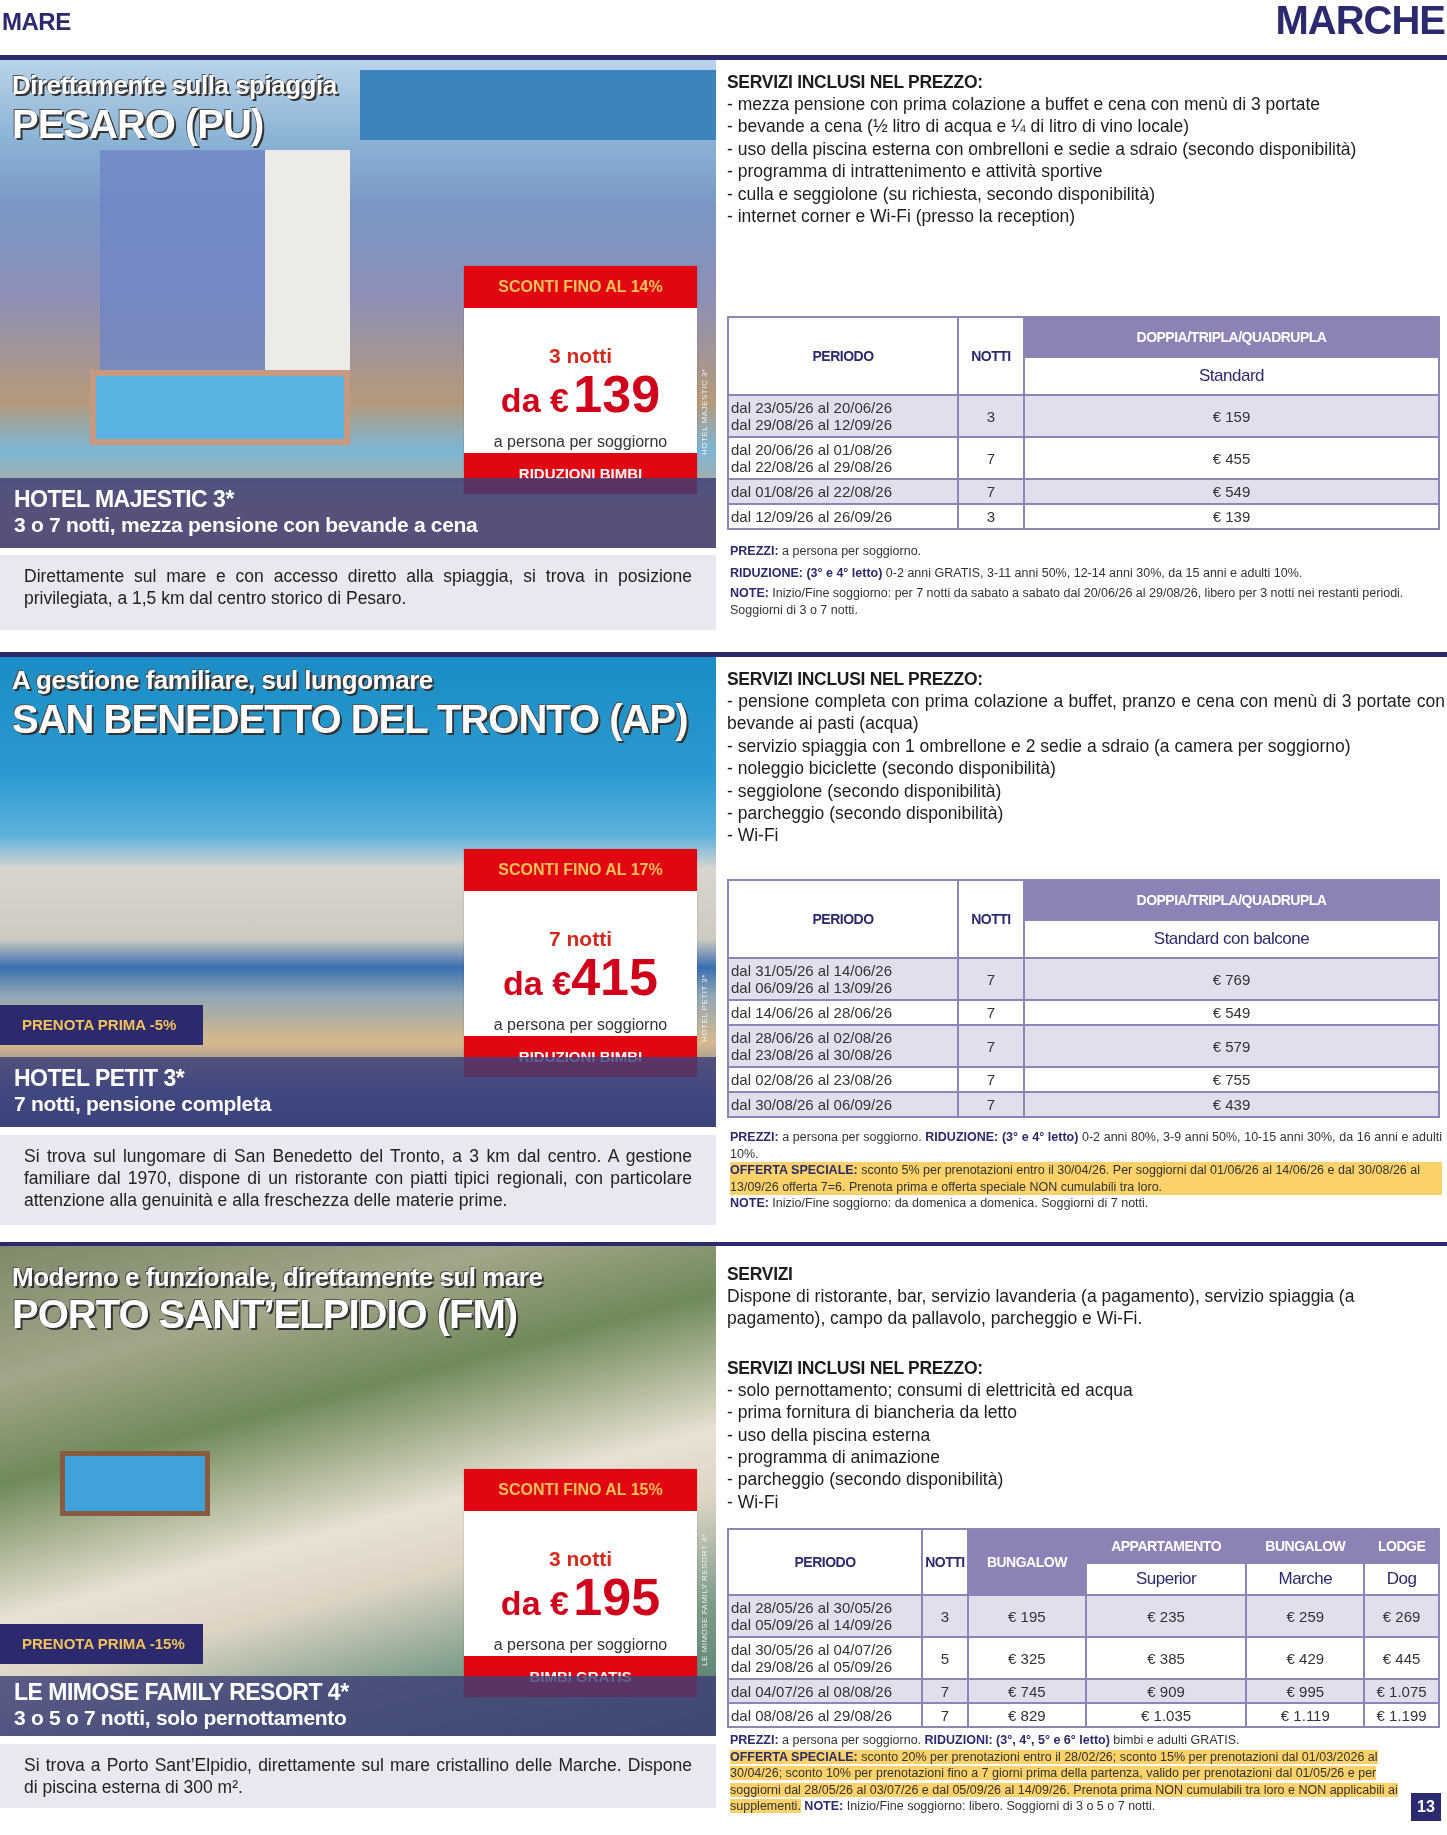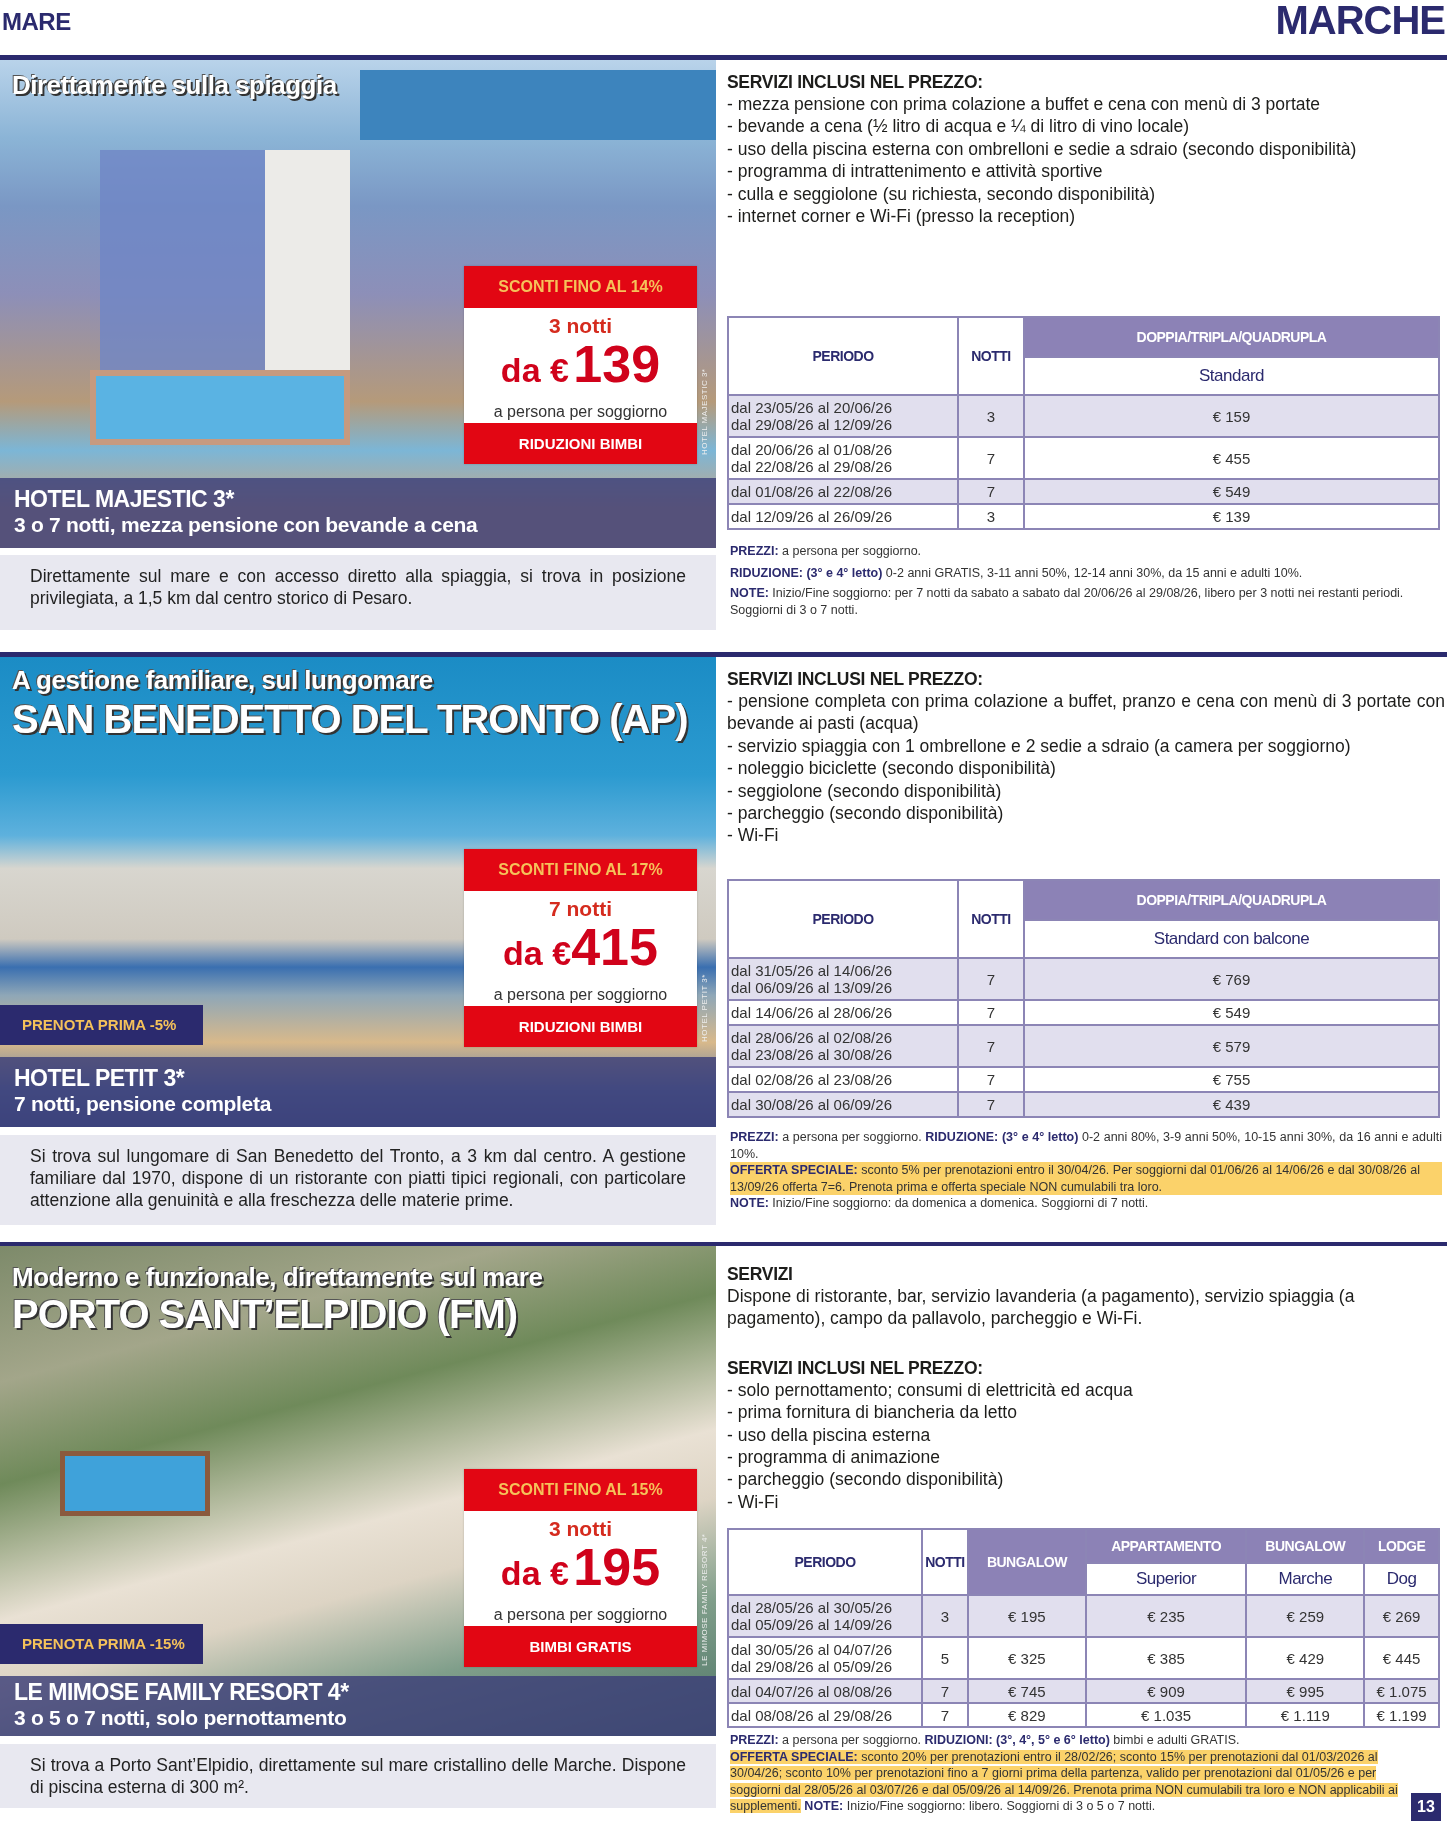--- a/index.html
+++ b/index.html
@@ -9,33 +9,33 @@
   .hdr-right { position: absolute; right: 2px; top: -2px; font-size: 40px; font-weight: bold; color: #2b2a6e; letter-spacing: -1px; }
   .rule { position: absolute; left: 0; width: 1447px; height: 5px; background: #2b2a6e; }
 
   .section { position: absolute; left: 0; width: 1205px; }
   .photo { position: absolute; left: 0; top: 0; width: 716px; overflow: hidden; }
   .photo-bg { position: absolute; inset: 0; }
   .tagline { position: absolute; left: 12px; font-size: 26px; font-weight: bold; color: #fff; text-shadow: 2px 2px 0 #333, -1px -1px 0 #555; letter-spacing: -0.5px; }
   .city { position: absolute; left: 12px; font-size: 40px; font-weight: bold; color: #fff; text-shadow: 2px 2px 0 #333, -1px -1px 0 #555; letter-spacing: -1px; }
   .price-box { position: absolute; width: 233px; background: #fff; box-shadow: 0 0 2px rgba(0,0,0,0.2); }
   .pb-top { background: #e20613; color: #f5c25a; text-align: center; font-weight: bold; font-size: 16px; height: 42px; line-height: 42px; }
-  .pb-mid { text-align: center; padding-top: 6px; height: 115px; }
+  .pb-mid { text-align: center; padding-top: 6px; height: 115px; margin-top: 30px; }
   .pb-nights { color: #d52b1e; font-weight: bold; font-size: 21px; }
   .pb-price { color: #d0021b; font-weight: bold; line-height: 52px; }
   .pb-price .da { font-size: 34px; }
   .pb-price .num { font-size: 52px; }
   .pb-sub { color: #333; font-size: 16px; }
   .pb-bot { background: #e20613; color: #fff; text-align: center; font-weight: bold; font-size: 15px; height: 41px; line-height: 41px; }
   .vcap { position: absolute; font-size: 8px; color: #eee; transform: rotate(-90deg); transform-origin: left top; white-space: nowrap; letter-spacing: 0.5px; }
   .prenota { position: absolute; left: 0; background: #2b2a6e; color: #f5c25a; font-weight: bold; font-size: 15px; width: 203px; height: 40px; line-height: 40px; padding-left: 22px; }
   .hotel-band { position: absolute; left: 0; width: 716px; height: 70px; background: rgba(60,62,120,0.82); padding: 8px 14px; color: #fff; }
   .hotel-name { font-size: 23px; font-weight: bold; letter-spacing: -0.5px; }
   .hotel-sub { font-size: 21px; font-weight: bold; letter-spacing: -0.3px; }
-  .desc { position: absolute; left: 0; width: 716px; background: #e8e8f0; padding: 10px 30px; font-size: 17.5px; line-height: 22px; color: #222; text-align: justify; }
+  .desc { position: absolute; left: 0; width: 716px; background: #e8e8f0; padding: 10px 24px; font-size: 17.5px; line-height: 22px; color: #222; text-align: justify; }
 
   .right { position: absolute; left: 727px; width: 718px; }
   .svc-title { font-size: 17.5px; font-weight: bold; color: #1d1d1b; letter-spacing: -0.3px; }
   .svc-line { font-size: 17.5px; line-height: 22.4px; color: #1d1d1b; }
 
   table.prices { position: absolute; border-collapse: collapse; font-size: 15px; color: #333; }
   table.prices td, table.prices th { border: 2px solid #8c85b5; }
   table.prices th { font-weight: bold; font-size: 14px; color: #2b2a6e; background: #fff; letter-spacing: -0.5px; }
   table.prices th.room { background: #8c82b6; color: #fff; }
   table.prices th.sub { font-size: 17px; font-weight: normal; color: #2b2a6e; }
@@ -57,20 +57,21 @@
 <div class="rule" style="top:55px"></div>
 
 <div class="section" style="top:60px;height:575px">
   <div class="photo" style="height:488px">
     <div class="photo-bg" style="background:linear-gradient(180deg,#b9d3ea 0%,#8bb4d6 16%,#7a97c4 30%,#8d8fb8 48%,#b59a7a 70%,#7cb6d6 80%,#c8a585 92%);"></div>
     <div style="position:absolute;left:100px;top:90px;width:165px;height:260px;background:#6f86c6;opacity:0.8"></div>
     <div style="position:absolute;left:265px;top:90px;width:85px;height:260px;background:#ecebe8"></div>
     <div style="position:absolute;left:360px;top:10px;width:356px;height:70px;background:#3d84bd"></div>
     <div style="position:absolute;left:90px;top:310px;width:260px;height:75px;background:#5ab3e3;border:6px solid #c69a80"></div>
     <div class="tagline" style="top:10px">Direttamente sulla spiaggia</div>
+    <div class="city" style="top:42px">PESARO (PU)</div>
     <div class="price-box" style="left:464px;top:206px">
       <div class="pb-top">SCONTI FINO AL 14%</div>
       <div class="pb-mid">
         <div class="pb-nights">3 notti</div>
         <div class="pb-price"><span class="da">da €</span> <span class="num">139</span></div>
         <div class="pb-sub">a persona per soggiorno</div>
       </div>
       <div class="pb-bot">RIDUZIONI BIMBI</div>
     </div>
     <div class="vcap" style="left:700px;top:395px">HOTEL MAJESTIC 3*</div>

